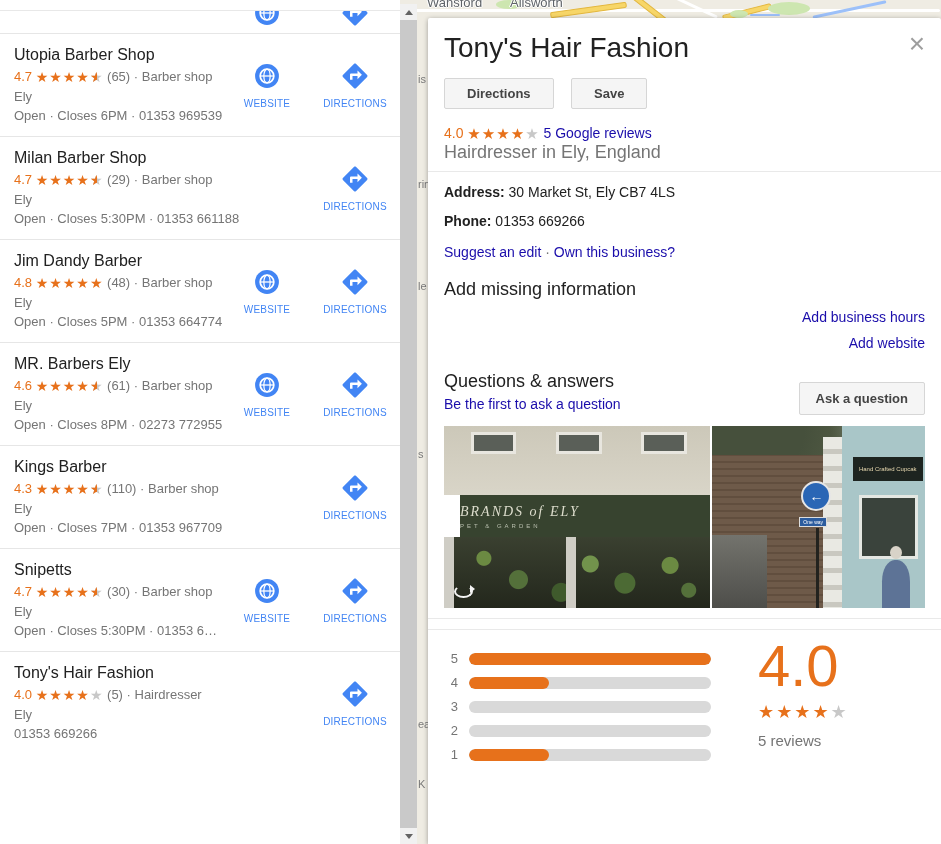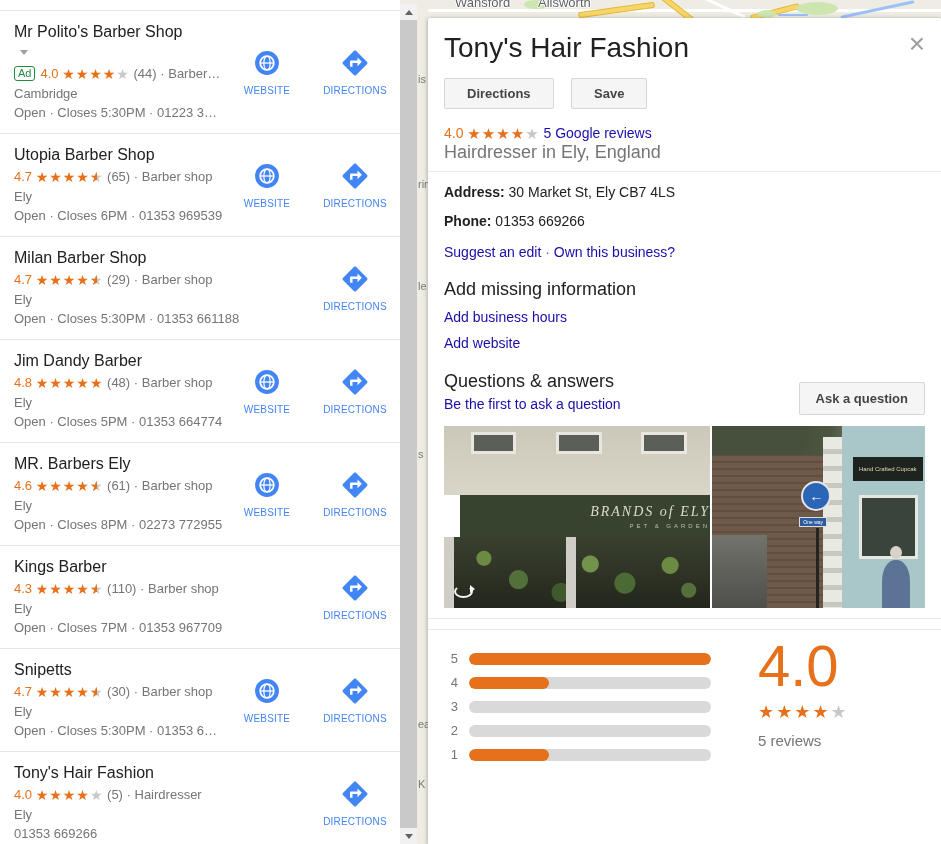--- a/index.html
+++ b/index.html
@@ -3,21 +3,21 @@
 <meta charset="utf-8">
 <style>
   html,body{margin:0;padding:0}
   body{
     width:941px;height:844px;overflow:hidden;position:relative;
     font-family:"Liberation Sans","DejaVu Sans",sans-serif;
     background:#ffffff;
   }
   
   .map-bg{position:absolute;left:400px;top:0;width:541px;height:844px;background:#efece3;}
-  .map-strip{position:absolute;left:0;top:0;right:0;height:18px;overflow:hidden;margin-left:28px;}
+  .map-strip{position:absolute;left:0;top:0;right:0;height:18px;overflow:hidden;}
   .mf{position:absolute;}
   .road-y{background:#f7d668;border:1px solid #e3b73e;height:4px;border-radius:2px;}
   .road-w{background:#ffffff;height:3px;border-radius:2px;}
   .green{background:#cde6b0;border-radius:50%;}
   .river{background:#9cc0f9;height:3px;border-radius:2px;}
   .map-label{position:absolute;top:-5px;font-size:13px;color:#5f6368;
     text-shadow:-1px 0 #fff,1px 0 #fff,0 1px #fff;white-space:nowrap;}
   .frag{position:absolute;left:1px;font-size:11px;color:#7a7a7a;}
   .sliver{position:absolute;left:17px;top:18px;width:11px;bottom:0;overflow:hidden;}
 
@@ -72,33 +72,33 @@
   .prate .stars{font-size:15px;}
   a.lnk{color:#1a0dab;text-decoration:none;cursor:pointer;}
   .subtt{font-size:18px;line-height:18px;color:#757575;}
   .divider{border-top:1px solid #e9e9e9;margin:10px -16px 0 -16px;}
   .inforow{margin-top:12px;font-size:14px;line-height:17px;color:#212121;}
   .inforow b{color:#212121;}
   .linkrow{margin-top:14px;font-size:14px;}
   .dotsep{color:#757575;}
   .h2{font-size:18px;line-height:21px;color:#212121;}
   .addmiss{margin-top:19px;}
-  .addlink{margin-top:8px;font-size:14px;line-height:18px;}
+  .addlink{margin-top:8px;font-size:14px;line-height:18px;text-align:right;}
   .qa{position:relative;margin-top:19px;}
   .qa-link{margin-top:3px;font-size:14px;line-height:18px;}
   .qa-btn{position:absolute;right:0;top:11px;padding:8px 16px;}
   
   .photos{margin-top:13px;height:182px;display:flex;cursor:pointer;}
   .ph{position:relative;overflow:hidden;height:182px;}
   .ph-l{width:266px;margin-right:2px;}
   .ph-r{width:213px;}
   .pl-wall{position:absolute;left:0;top:0;right:0;height:38%;background:linear-gradient(#ccc8b9,#d9d5c8);}
   .pl-win{position:absolute;top:8%;width:15%;height:24%;background:#5a5f58;border:3px solid #e8e6df;}
   .pl-fascia{position:absolute;left:16px;top:38%;right:0;height:23%;background:#37432f;
-    display:flex;flex-direction:column;align-items:flex-end;justify-content:center;}
+    display:flex;flex-direction:column;align-items:flex-start;justify-content:center;}
   .pl-sign{font-family:"Liberation Serif","DejaVu Serif",serif;font-style:italic;
     color:#dcdccc;font-size:14px;letter-spacing:2px;white-space:nowrap;}
   .pl-sub{color:#b9bfae;font-size:6px;letter-spacing:3px;margin-top:3px;}
   .pl-shop{position:absolute;left:0;top:61%;right:0;bottom:0;background-image:
     radial-gradient(circle at 15% 30%,#6b8a42 0 7px,transparent 8px),
     radial-gradient(circle at 28% 60%,#54703a 0 9px,transparent 10px),
     radial-gradient(circle at 55% 38%,#72934c 0 8px,transparent 9px),
     radial-gradient(circle at 68% 65%,#4c6a34 0 10px,transparent 11px),
     radial-gradient(circle at 85% 40%,#6b8a42 0 8px,transparent 9px),
     radial-gradient(circle at 44% 78%,#3f5a2c 0 9px,transparent 10px),
@@ -182,26 +182,20 @@
         <span class="frag" style="top: 250px; margin-top: 12px;">le</span>
         <span class="frag" style="top: 430px;">s</span>
         <span class="frag" style="top: 700px;">ea</span>
         <span class="frag" style="top: 760px;">K</span>
       </div>
     </div>
 </div>
 
 <div class="results" id="results-list">
     <div class="item">
-      <div class="item-info">
-        <div class="title">Mr Polito's Barber Shop<span class="caret"></span></div>
-        <div class="rline"><span class="adbadge">Ad</span><span class="rv">4.0 </span><span class="stars"><span class="sf">★★★★</span><span class="se">★</span></span><span> (44) · Barber…</span></div>
-        <div class="meta">Cambridge</div>
-        <div class="meta">Open · Closes 5:30PM · 01223 3…</div>
-      </div>
       <div class="actions a-web">
         <div class="act-ic">
           <svg width="26" height="26" viewBox="0 0 24 24">
             <circle cx="12" cy="12" r="11" fill="#4285f4"></circle>
             <circle cx="12" cy="12" r="6.3" fill="none" stroke="#fff" stroke-width="1.6"></circle>
             <ellipse cx="12" cy="12" rx="2.9" ry="6.3" fill="none" stroke="#fff" stroke-width="1.2"></ellipse>
             <line x1="5.8" y1="12" x2="18.2" y2="12" stroke="#fff" stroke-width="1.2"></line>
           </svg>
         </div>
         <div class="act-lb">WEBSITE</div>

